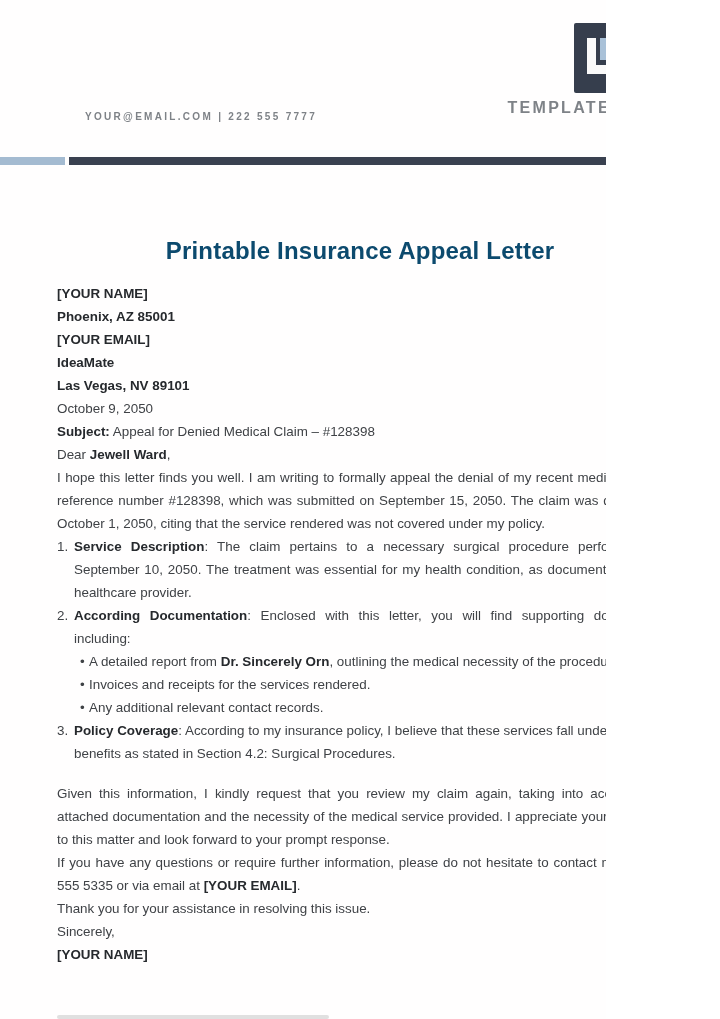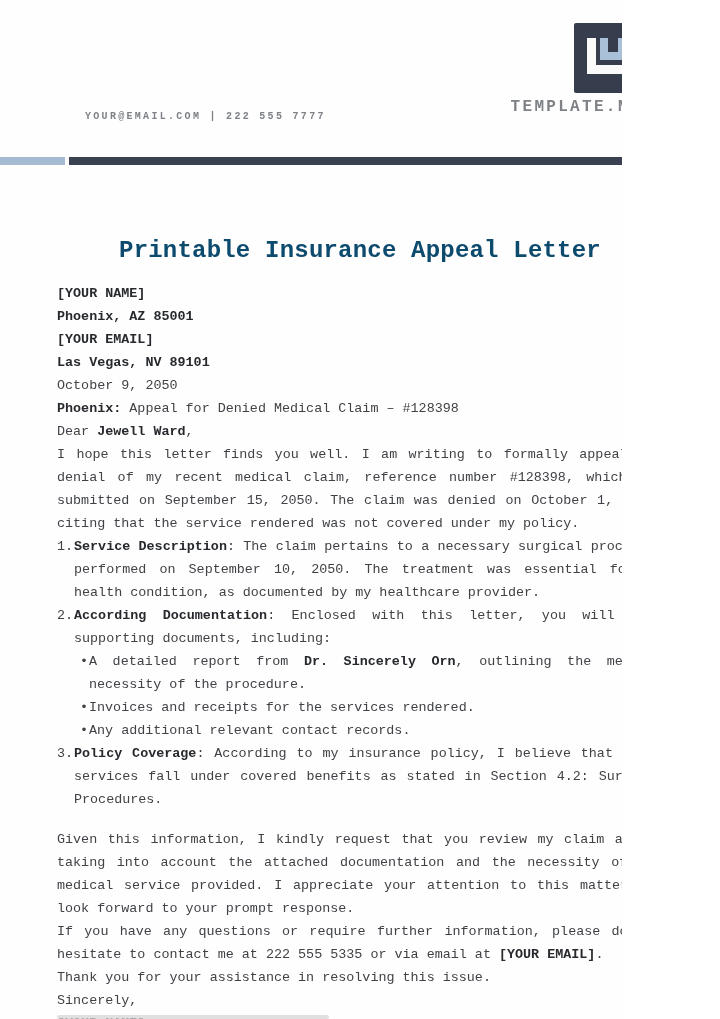--- a/index.html
+++ b/index.html
@@ -1,18 +1,18 @@
 <!DOCTYPE html>
 <html><head>
 <meta charset="utf-8">
 <style>
   html,body{margin:0;padding:0;background:#ffffff;}
   .page{
     position:relative;width:606px;height:1019px;background:#fffefe;
-    font-family:Liberation Mono, monospace;overflow:hidden;padding-left:16px;
+    font-family:Liberation Sans, sans-serif;overflow:hidden;
   }
   
   .logo{position:absolute;left:574px;top:23px;width:65px;height:70px;}
   .hdr-contact{
     position:absolute;left:85px;top:110px;font-size:10px;line-height:13px;
     letter-spacing:2.3px;font-weight:600;color:#7e8287;white-space:nowrap;
   }
   .hdr-site{
     position:absolute;left:500px;top:101px;width:164px;text-align:center;
     font-size:16px;line-height:13px;letter-spacing:2.3px;font-weight:600;color:#7e8287;
@@ -69,24 +69,25 @@
     <span class="seg seg-right"></span>
   </div>
 
   <h1 class="title">Printable Insurance Appeal Letter</h1>
 
   <div class="content">
 
     <p class="b">[YOUR NAME]</p>
     <p class="b">Phoenix, AZ 85001</p>
     <p class="b">[YOUR EMAIL]</p>
+    <p class="b">IdeaMate</p>
     <p class="b">Las Vegas, NV 89101</p>
     <p>October 9, 2050</p>
 
-    <p><span class="b">Phoenix:</span><span> Appeal for Denied Medical Claim – #128398</span></p>
+    <p><span class="b">Subject:</span><span> Appeal for Denied Medical Claim – #128398</span></p>
 
     <p><span>Dear </span><span class="b">Jewell Ward</span><span>,</span></p>
 
     <p class="just">I hope this letter finds you well. I am writing to formally appeal the denial of my recent medical claim, reference number #128398, which was submitted on September 15, 2050. The claim was denied on October 1, 2050, citing that the service rendered was not covered under my policy.</p>
 
     <div class="li">
       <span class="num">1.</span>
       <div class="ibody"><span class="b">Service Description</span><span>: The claim pertains to a necessary surgical procedure performed on September 10, 2050. The treatment was essential for my health condition, as documented by my healthcare provider.</span></div>
     </div>
 

